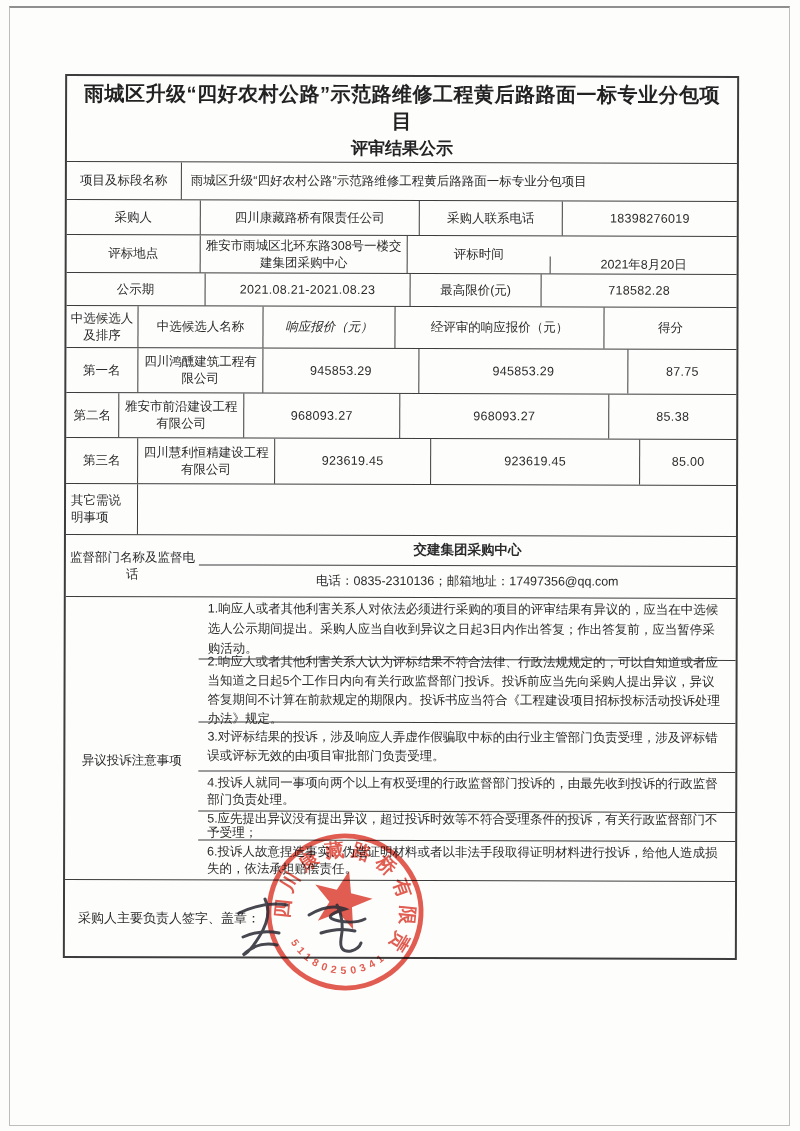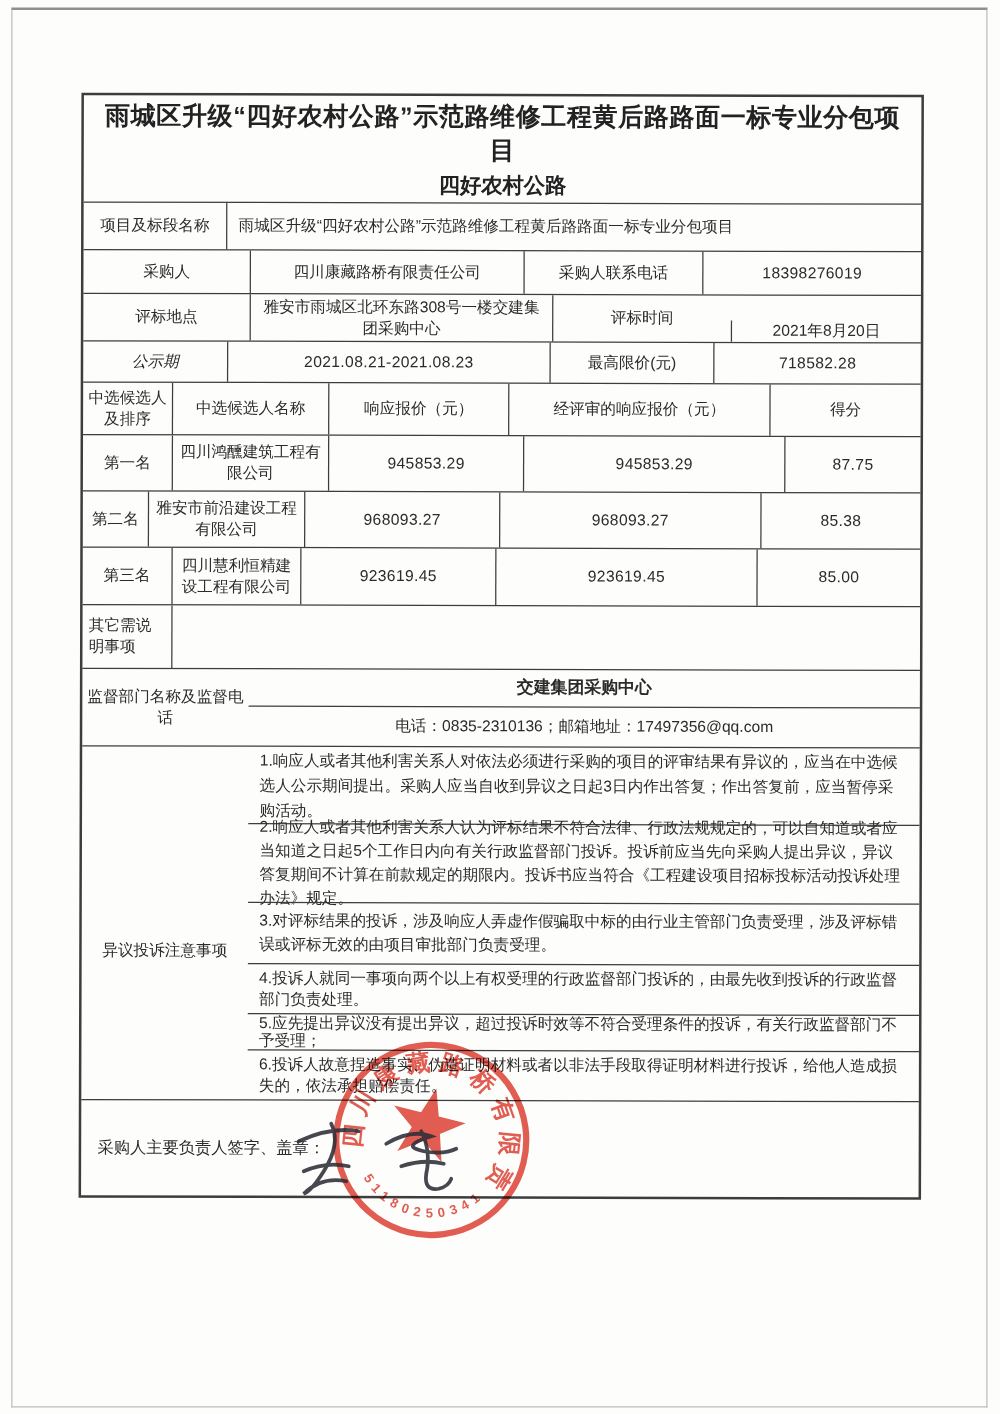--- a/index.html
+++ b/index.html
@@ -36,54 +36,54 @@
 <body>
 
 <div class="scan-edge"></div>
 
 <div class="sheet">
   <div class="tbl">
 
     <div class="row" style="height:85px;">
       <div class="c title-cell" style="flex:1;">
         <div class="doc-title">雨城区升级“四好农村公路”示范路维修工程黄后路路面一标专业分包项目</div>
-        <div class="doc-subtitle">四好农村公路</div>
+        <div class="doc-subtitle">评审结果公示</div>
       </div>
     </div>
 
     <div class="row" style="height:38px;">
       <div class="c" style="width:114px;">项目及标段名称</div>
       <div class="c left" style="flex:1;">雨城区升级“四好农村公路”示范路维修工程黄后路路面一标专业分包项目</div>
     </div>
 
     <div class="row" style="height:35px;">
       <div class="c" style="width:133px;">采购人</div>
       <div class="c" style="width:219px;">四川康藏路桥有限责任公司</div>
       <div class="c" style="width:143px;">采购人联系电话</div>
       <div class="c num" style="flex:1;">18398276019</div>
     </div>
 
     <div class="row" style="height:38px;">
       <div class="c" style="width:133px;">评标地点</div>
-      <div class="c" style="width:242px;">雅安市雨城区北环东路308号一楼交建集团采购中心</div>
+      <div class="c" style="width:207px;">雅安市雨城区北环东路308号一楼交建集团采购中心</div>
       <div class="c" style="width:143px;">评标时间</div>
       <div class="c" style="flex:1;margin-top:20px;">2021年8月20日</div>
     </div>
 
     <div class="row" style="height:33px;">
-      <div class="c" style="width:115px;font-style:italic;">公示期</div>
-      <div class="c num" style="width:258px;text-align:right;">2021.08.21-2021.08.23</div>
+      <div class="c" style="width:138px;">公示期</div>
+      <div class="c num" style="width:205px;text-align:right;">2021.08.21-2021.08.23</div>
       <div class="c" style="width:131px;">最高限价(元)</div>
       <div class="c num" style="flex:1;">718582.28</div>
     </div>
 
     <div class="row" style="height:42px;">
       <div class="c" style="width:71px;">中选候选人及排序</div>
       <div class="c" style="width:125px;">中选候选人名称</div>
-      <div class="c" style="width:144px;">响应报价（元）</div>
+      <div class="c" style="width:132px;font-style:italic;">响应报价（元）</div>
       <div class="c" style="width:209px;">经评审的响应报价（元）</div>
       <div class="c" style="flex:1;">得分</div>
     </div>
 
     <div class="row" style="height:45px;">
       <div class="c" style="width:71px;">第一名</div>
       <div class="c" style="width:125px;">四川鸿醺建筑工程有限公司</div>
       <div class="c num" style="width:156px;">945853.29</div>
       <div class="c num" style="width:209px;">945853.29</div>
       <div class="c num" style="flex:1;">87.75</div>
@@ -92,21 +92,21 @@
     <div class="row" style="height:45px;">
       <div class="c" style="width:52px;">第二名</div>
       <div class="c" style="width:125px;">雅安市前沿建设工程有限公司</div>
       <div class="c num" style="width:156px;">968093.27</div>
       <div class="c num" style="width:209px;">968093.27</div>
       <div class="c num" style="flex:1;">85.38</div>
     </div>
 
     <div class="row" style="height:46px;">
       <div class="c" style="width:71px;">第三名</div>
-      <div class="c" style="width:103px;">四川慧利恒精建设工程有限公司</div>
+      <div class="c" style="width:137px;">四川慧利恒精建设工程有限公司</div>
       <div class="c num" style="width:156px;">923619.45</div>
       <div class="c num" style="width:209px;">923619.45</div>
       <div class="c num" style="flex:1;">85.00</div>
     </div>
 
     <div class="row" style="height:51px;">
       <div class="c left" style="width:71px;padding-left:5px;">其它需说明事项</div>
       <div class="c" style="flex:1;"></div>
     </div>
 

